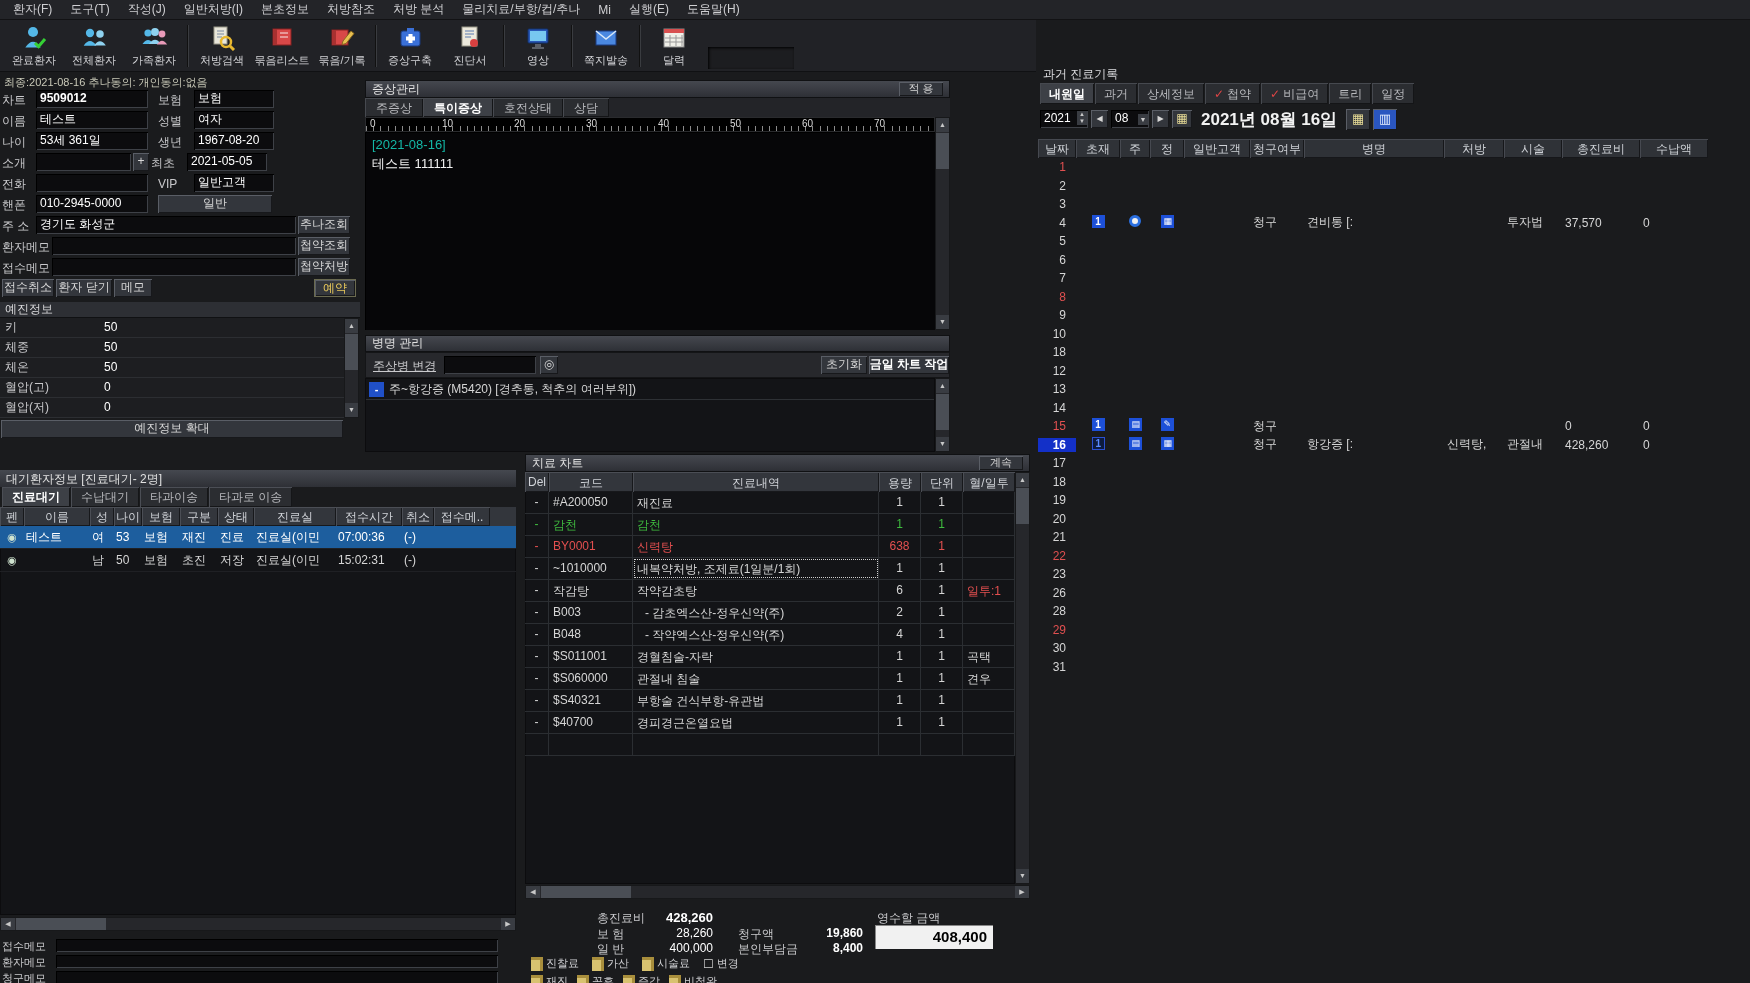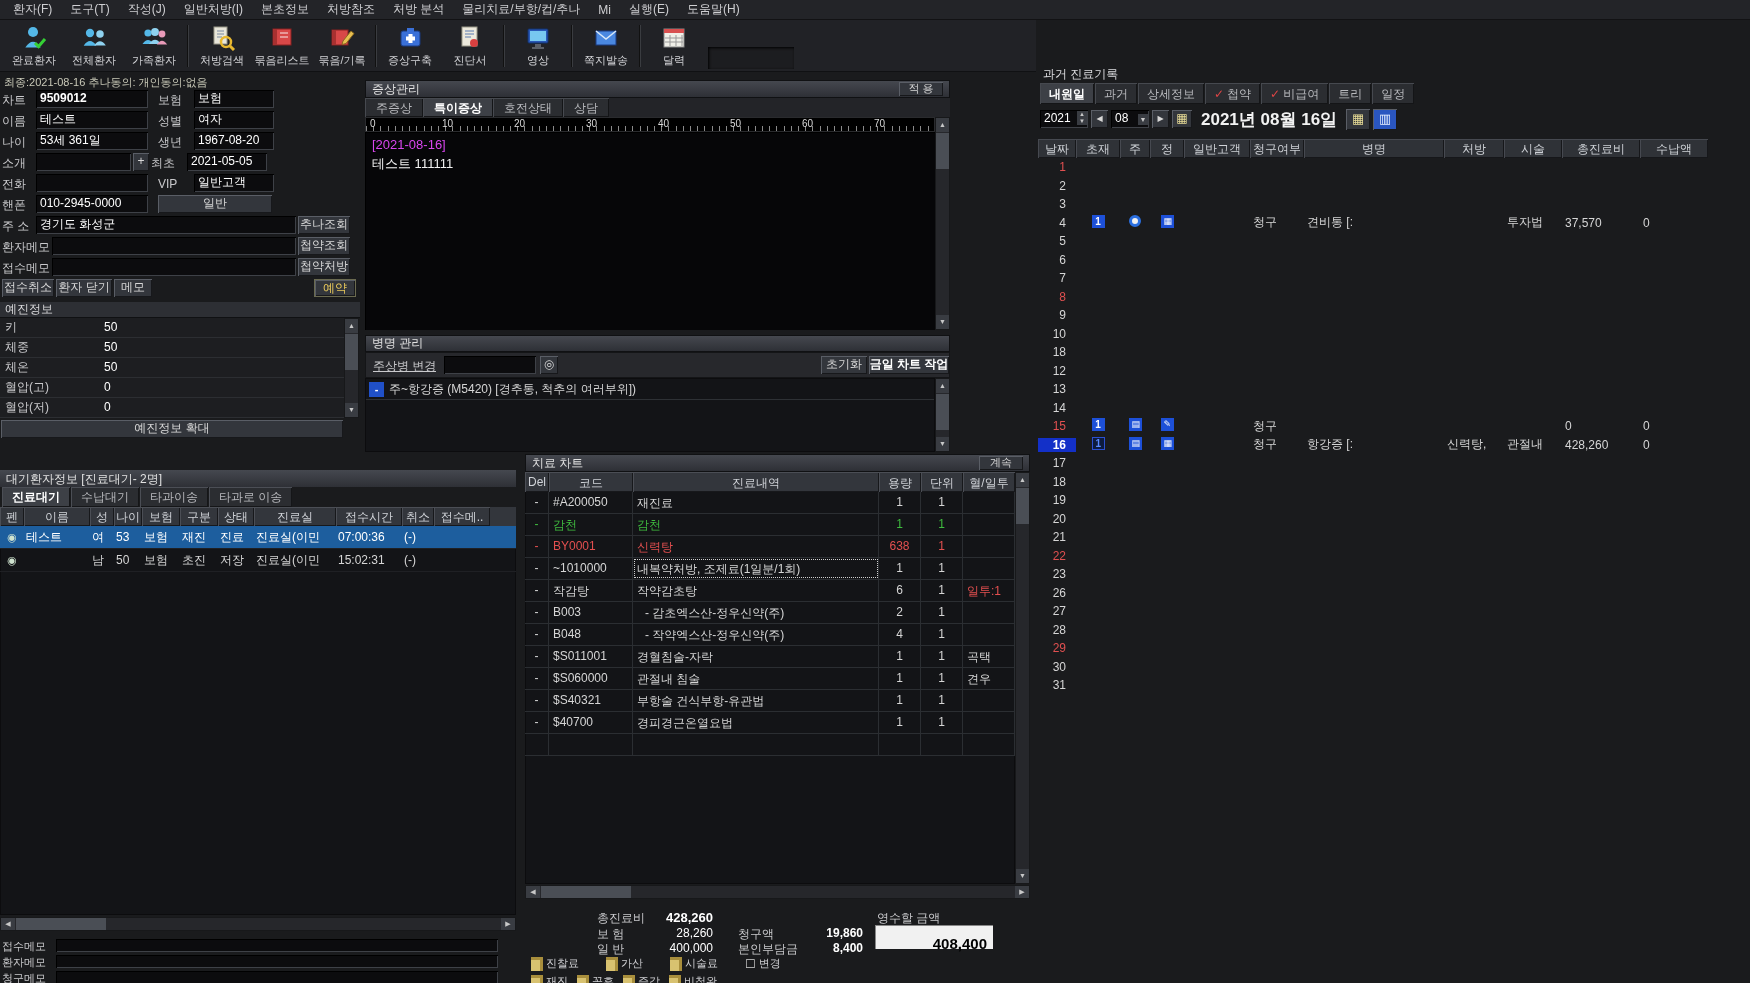--- a/index.html
+++ b/index.html
@@ -58,21 +58,21 @@
 .memo-row .ibox{width:442px;height:13px;line-height:11px;}
 
 #symptom-title{position:absolute;left:365px;top:80px;width:585px;height:18px;}
 #symptom-tabs{position:absolute;left:365px;top:98px;width:585px;height:19px;display:flex;background:#232428;}
 .stab{height:19px;padding:2px 11px;background:#2b2d31;box-shadow:inset 1px 1px 0 #46494f, inset -1px -1px 0 #141517;color:#b8b9bd;}
 .stab.active{background:#3d4046;color:#fff;font-weight:bold;}
 #symptom-ruler{position:absolute;left:365px;top:117px;width:570px;height:15px;background:#000;border:1px solid #2a2b2e;}
 #symptom-ruler .tick-layer{position:absolute;left:0;bottom:0;width:100%;height:5px;background:repeating-linear-gradient(90deg,#8a8a8a 0 1px,transparent 1px 7.2px);}
 #symptom-ruler .rnum{position:absolute;top:0;font-size:10px;color:#d8d8d8;}
 #symptom-content{position:absolute;left:365px;top:132px;width:570px;height:198px;background:#060608;box-shadow:inset 1px 1px 0 #000;padding:5px 7px;}
-#symptom-content .sym-date{color:#d946ef;font-size:13px;}
+#symptom-content .sym-date{color:#14b8a6;font-size:13px;}
 #symptom-content .sym-text{color:#f0f0f0;font-size:13px;margin-top:3px;}
 
 #diagnosis-title{position:absolute;left:365px;top:335px;width:585px;height:17px;}
 #diagnosis-controls{position:absolute;left:365px;top:352px;width:585px;height:26px;background:#27282c;border:1px solid #141517;}
 #diagnosis-controls .flab{position:absolute;left:7px;top:3px;text-decoration:underline;}
 #diag-input{position:absolute;left:78px;top:3px;width:92px;}
 #diag-target{position:absolute;left:174px;top:3px;width:18px;}
 #diag-reset{position:absolute;left:455px;top:3px;width:46px;}
 #diag-work{position:absolute;left:503px;top:3px;width:80px;color:#fff;font-weight:bold;}
 #diagnosis-list{position:absolute;left:365px;top:378px;width:570px;height:74px;background:#131417;border:1px solid #0c0c0e;}
@@ -89,22 +89,22 @@
 .trow.green{color:#3fbc3f;}
 .trow.red{color:#e45050;}
 .tc-num{text-align:center;}
 .tc-focus{outline:1px dotted #cfcfcf;outline-offset:-2px;}
 .tc-red{color:#e45050;}
 
 #payment-panel{position:absolute;left:525px;top:902px;width:505px;height:81px;overflow:hidden;}
 #payment-panel .pl{position:absolute;color:#c9c9cc;}
 #payment-panel .pv{position:absolute;color:#fff;text-align:right;}
 #receipt-label{position:absolute;left:352px;top:8px;color:#c9c9cc;}
-#receipt-box{position:absolute;left:350px;top:23px;width:118px;height:24px;background:#f1f1f1;box-shadow:inset 1px 1px 0 #888;color:#000;font-weight:bold;font-size:15px;text-align:right;padding:10px 6px;}
-#pay-strip{position:absolute;left:6px;top:54px;display:flex;gap:27px;align-items:center;}
+#receipt-box{position:absolute;left:350px;top:23px;width:118px;height:24px;background:#f1f1f1;box-shadow:inset 1px 1px 0 #888;color:#000;font-weight:bold;font-size:15px;text-align:right;padding:3px 6px;}
+#pay-strip{position:absolute;left:6px;top:54px;display:flex;gap:13px;align-items:center;}
 #pay-strip2{position:absolute;left:6px;top:72px;display:flex;gap:9px;align-items:center;}
 .mini-item{display:flex;align-items:center;gap:3px;color:#cfcfd2;font-size:11px;white-space:nowrap;}
 .mini-icon{width:12px;height:14px;background:#d8c270;box-shadow:inset -3px 3px 0 #a88e3c;display:inline-block;}
 .mini-check{color:#d0d0d0;font-size:12px;}
 
 #history-title{position:absolute;left:1043px;top:66px;color:#dddde0;}
 #history-tabs{position:absolute;left:1040px;top:83px;display:flex;gap:1px;}
 .htab{height:21px;padding:3px 9px;background:#2b2d31;box-shadow:inset 1px 1px 0 #46494f, inset -1px -1px 0 #141517;color:#b8b9bd;white-space:nowrap;}
 .htab.active{background:#3d4046;color:#fff;font-weight:bold;}
 .htab .chk{color:#e04545;font-weight:bold;margin-right:3px;}
@@ -979,33 +979,20 @@
       <span style="width:34px;text-align:center"></span>
       <span style="width:66px"></span>
       <span style="width:54px"></span>
       <span style="width:140px"></span>
       <span style="width:60px"></span>
       <span style="width:58px"></span>
       <span style="width:78px"></span>
       <span style="width:68px"></span>
     </div>
     <div class="hrow">
-      <span class="hc-date" style="width:38px">27</span>
-      <span style="width:44px;text-align:center"></span>
-      <span style="width:30px;text-align:center"></span>
-      <span style="width:34px;text-align:center"></span>
-      <span style="width:66px"></span>
-      <span style="width:54px"></span>
-      <span style="width:140px"></span>
-      <span style="width:60px"></span>
-      <span style="width:58px"></span>
-      <span style="width:78px"></span>
-      <span style="width:68px"></span>
-    </div>
-    <div class="hrow">
       <span class="hc-date" style="width:38px">28</span>
       <span style="width:44px;text-align:center"></span>
       <span style="width:30px;text-align:center"></span>
       <span style="width:34px;text-align:center"></span>
       <span style="width:66px"></span>
       <span style="width:54px"></span>
       <span style="width:140px"></span>
       <span style="width:60px"></span>
       <span style="width:58px"></span>
       <span style="width:78px"></span>

